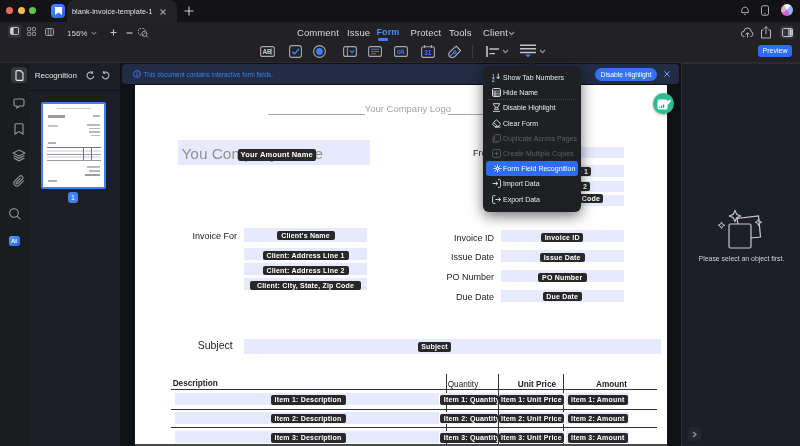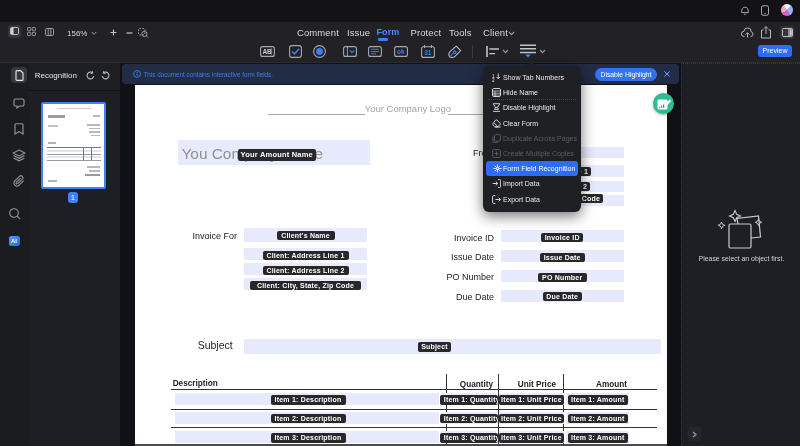--- a/index.html
+++ b/index.html
@@ -25,20 +25,38 @@
 .lbl{position:absolute;color:#1c1c1e;white-space:nowrap}
 
 #menu{left:483px;top:66px;width:98px;height:146px;background:#1f2024;border-radius:6px;box-shadow:0 4px 14px rgba(0,0,0,.55);z-index:50}
 .mi{position:absolute;left:3px;width:92px;height:15px;color:#e8e9ec;font-size:7px;line-height:15px;white-space:nowrap}
 .mi .mt{position:absolute;left:17px;top:0}
 .mi.dis{color:#5d5e64}
 .mi.hl{background:#2e6cf5;border-radius:3px;color:#fff}
 .micon{position:absolute;left:6px;top:3px;width:9px;height:9px}
 </style></head><body>
 <div id="stage">
+  <div id="titlebar" class="abs">
+    <div class="abs" style="left:67px;top:0;width:110px;height:22px;background:#232327;border-radius:8px 8px 0 0"></div>
+    <div class="abs light" style="left:6px;background:#ee6a5e"></div>
+    <div class="abs light" style="left:17.5px;background:#f5bd4f"></div>
+    <div class="abs light" style="left:29px;background:#62c554"></div>
+    <div class="abs" style="left:51px;top:4px;width:14px;height:14px;border-radius:4px;background:linear-gradient(135deg,#4a8df8,#2563eb)">
+      <svg class="abs" style="left:3.5px;top:3px" width="7" height="8" viewBox="0 0 7 8">
+          <path d="M0 0 H7 V8 L3.5 5.6 0 8 Z" fill="#fff"></path>
+        </svg>
+    </div>
+    <div class="abs" style="left:72px;top:7px;font-size:7.2px;color:#e3e4e7;letter-spacing:.1px">blank-invoice-template-1</div>
+    <svg class="abs" style="left:159px;top:7.5px" width="8" height="8" viewBox="0 0 8 8">
+        <path d="M1.5 1.5 L6.5 6.5 M6.5 1.5 L1.5 6.5" stroke="#9b9ca1" stroke-width="1.1"></path>
+      </svg>
+    <svg class="abs" style="left:184px;top:5.5px" width="10" height="10" viewBox="0 0 10 10">
+        <path d="M5 0.5 V9.5 M0.5 5 H9.5" stroke="#c9cace" stroke-width="1.1"></path>
+      </svg>
+  </div>
   <div id="toolbar" class="abs">
 
     <div class="abs" style="left:7.5px;top:2.5px;width:13px;height:13.5px;background:#33353c;border-radius:3px"></div>
     <svg class="abs" style="left:9.5px;top:5px" width="9" height="8" viewBox="0 0 9 8">
         <rect x="0.5" y="0.5" width="8" height="7" rx="1.2" fill="none" stroke="#cfd0d5" stroke-width="0.9"></rect>
         <rect x="1" y="1" width="2.6" height="6" fill="#cfd0d5"></rect>
       </svg>
     <svg class="abs" style="left:26.8px;top:5px" width="9" height="9" viewBox="0 0 9 9">
         <g fill="none" stroke="#aaacb3" stroke-width="0.9">
           <rect x="0.5" y="0.5" width="3.2" height="3.2" rx="0.8"></rect>
@@ -297,21 +315,21 @@
       <div class="field" style="left:109px;top:254.3px;width:417px;height:14.5px"></div>
       <div class="tag" style="left:283px;top:257px;width:33px;height:9.5px">Subject</div>
 
       <div class="abs" style="left:36px;top:303.7px;width:486px;height:1.2px;background:#333"></div>
       <div class="abs" style="left:36px;top:323.8px;width:486px;height:1.2px;background:#333"></div>
       <div class="abs" style="left:36px;top:342.2px;width:486px;height:1.2px;background:#333"></div>
       <div class="abs" style="left:310.9px;top:288.5px;width:1.2px;height:70px;background:#333"></div>
       <div class="abs" style="left:363.3px;top:288.5px;width:1.2px;height:70px;background:#333"></div>
       <div class="abs" style="left:428px;top:288.5px;width:1.2px;height:70px;background:#333"></div>
       <div class="lbl" style="left:37.7px;top:294px;font-size:8.2px;font-weight:bold">Description</div>
-      <div class="lbl" style="left:298px;top:295px;width:60px;text-align:right;font-size:8.2px;font-weight:bold">Quantity</div>
+      <div class="lbl" style="left:298px;top:295px;width:60px;text-align:center;font-size:8.2px;font-weight:normal">Quantity</div>
       <div class="lbl" style="left:361px;top:295px;width:60px;text-align:right;font-size:8.2px;font-weight:bold">Unit Price</div>
       <div class="lbl" style="left:432px;top:295px;width:60px;text-align:right;font-size:8.2px;font-weight:bold">Amount</div>
 
       <div class="field" style="left:40px;top:308px;width:264px;height:11.5px"></div>
       <div class="field" style="left:306px;top:308px;width:55px;height:11.5px"></div>
       <div class="field" style="left:364px;top:308px;width:64.8px;height:11.5px"></div>
       <div class="field" style="left:431px;top:308px;width:63px;height:11.5px"></div>
       <div class="tag" style="left:135.5px;top:310.2px;width:75px;height:9.6px">Item 1: Description</div>
       <div class="tag" style="left:305.3px;top:310.2px;width:57.7px;height:9.6px;text-align:left;padding-left:3.5px">Item 1: Quantity</div>
       <div class="tag" style="left:364px;top:310.2px;width:64.8px;height:9.6px">Item 1: Unit Price</div>

